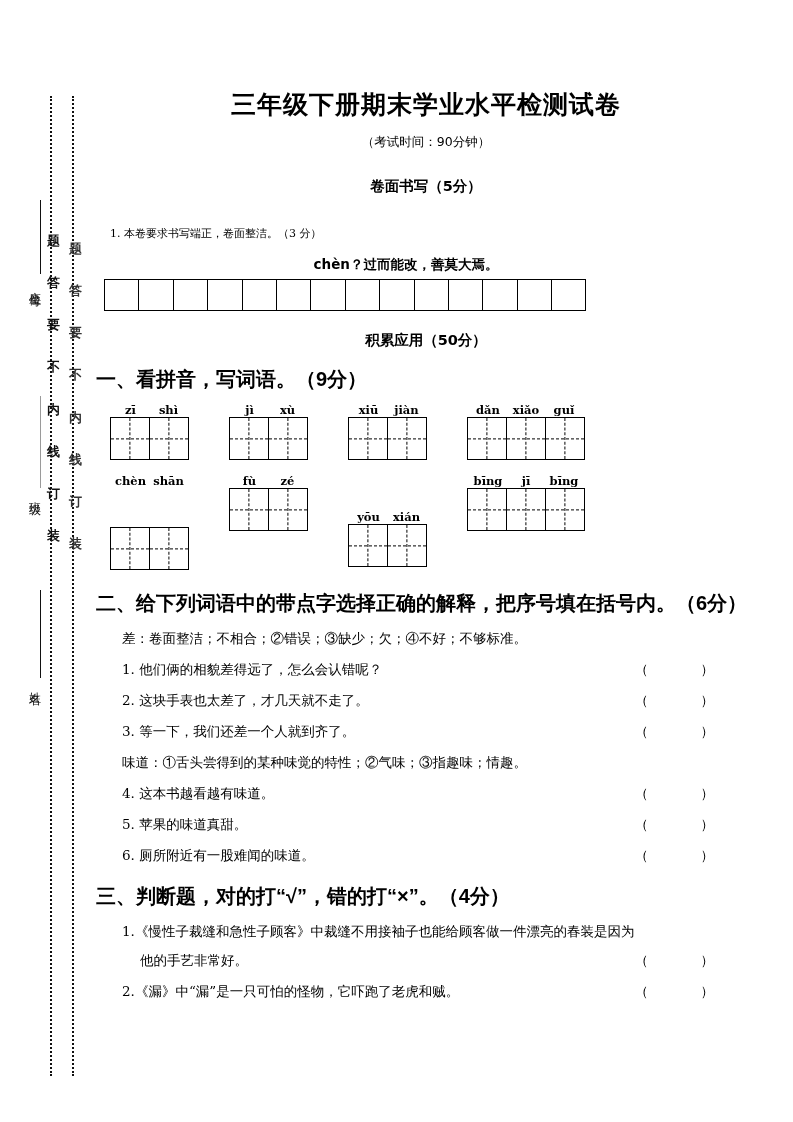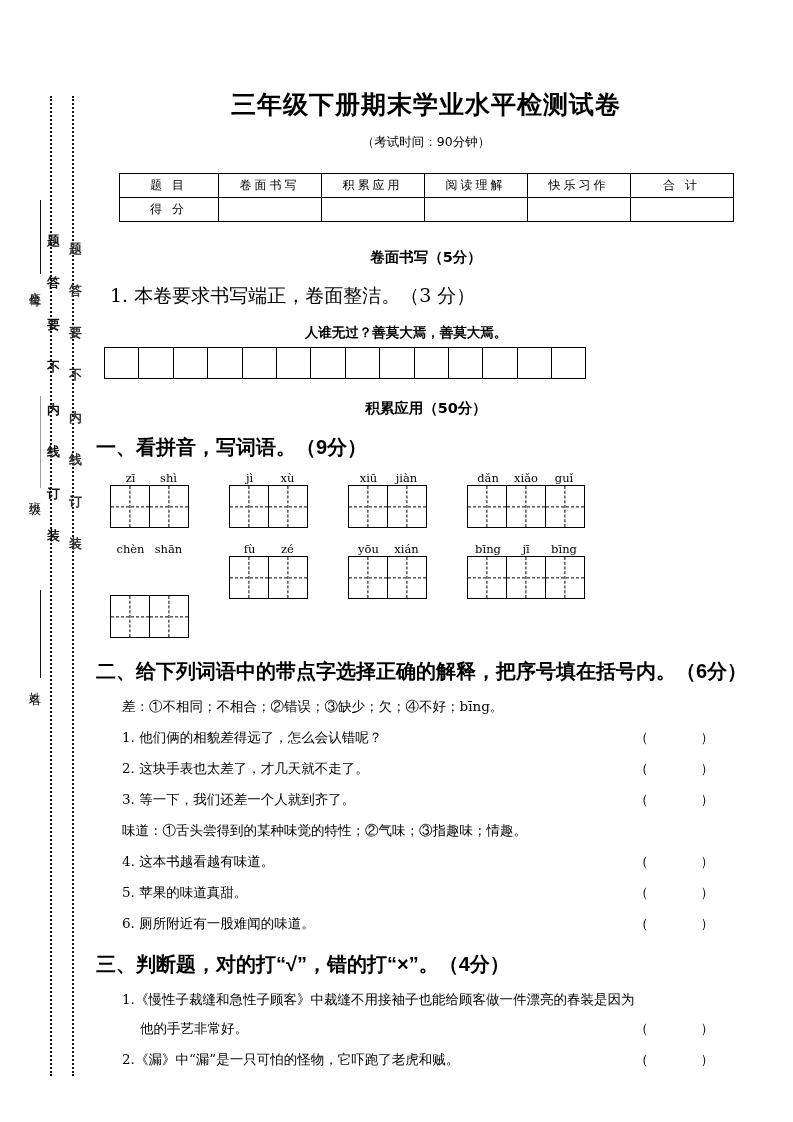--- a/index.html
+++ b/index.html
@@ -55,21 +55,21 @@
     letter-spacing:3px;padding:0 4px;
   }
   td.c-title{width:90px;}
   td.c-col{width:94px;}
   td.c-sum{width:94px;}
 
   .sec-head{
     text-align:center;font-weight:bold;font-size:14.5px;margin-top:26px;
     font-family:"DejaVu Sans","Liberation Sans",sans-serif;
   }
-  .q-line{font-size:19px;margin-top:16px;margin-left:14px;}
+  .q-line{font-size:11px;margin-top:30px;margin-left:14px;}
   .q-line.ind{margin-left:26px;}
 
   .copy-sentence{
     text-align:center;font-weight:bold;font-size:13.5px;margin-top:15px;
     font-family:"DejaVu Sans","Liberation Sans",sans-serif;margin-right:40px;
   }
   .copy-grid{display:flex;margin-top:5px;margin-left:8px;
     border:1.6px solid #000;width:fit-content;}
   .copy-grid .cell{width:33.4px;height:30px;border-right:1.6px solid #000;}
   .copy-grid .cell:last-child{border-right:none;}
@@ -78,21 +78,21 @@
     text-align:center;font-weight:bold;font-size:14.5px;margin-top:20px;
     font-family:"DejaVu Sans","Liberation Sans",sans-serif;
   }
   .ex-head{
     font-weight:bold;font-size:20px;margin-top:16px;
     font-family:Liberation Sans, sans-serif;
   }
 
   
   .py-row{display:flex;margin-top:10px;}
-  .py-group{display:flex;flex-direction:column;}
+  .py-group{display:flex;flex-direction:column;font-weight:bold;}
   .py-labels{display:flex;justify-content:center;}
   .py-labels span{
     display:block;text-align:center;font-size:11.5px;
     font-family:"DejaVu Serif","Liberation Serif",serif;
   }
   .tzg{display:flex;border:1.3px solid #000;position:relative;}
   .tzg .cell{width:38px;height:41px;border-right:1.3px solid #000;position:relative;}
   .tzg .cell:last-child{border-right:none;}
   .tzg .cell::before{
     content:"";position:absolute;left:50%;top:0;bottom:0;width:0;
@@ -134,46 +134,24 @@
   </div>
 
   <div class="content">
 
     <div class="paper-title">三年级下册期末学业水平检测试卷</div>
 
     <div class="exam-time">
       <b>（考试时间：</b><span>90</span><b>分钟）</b>
     </div>
 
-    <div class="score-wrap">
-      <table class="score">
-        <tbody>
-            <tr>
-          <td class="c-title">题  目</td>
-          <td class="c-col">卷面书写</td>
-          <td class="c-col">积累应用</td>
-          <td class="c-col">阅读理解</td>
-          <td class="c-col">快乐习作</td>
-          <td class="c-sum">合  计</td>
-        </tr>
-        <tr>
-          <td class="c-title">得  分</td>
-          <td class="c-col"></td>
-          <td class="c-col"></td>
-          <td class="c-col"></td>
-          <td class="c-col"></td>
-          <td class="c-sum"></td>
-        </tr>
-      </tbody>
-        </table>
-    </div>
 
     <div class="sec-head">卷面书写（5分）</div>
     <div class="q-line">1. 本卷要求书写端正，卷面整洁。（3 分）</div>
-    <div class="copy-sentence">人谁无过？善莫大焉，善莫大焉。</div>
+    <div class="copy-sentence">chèn？过而能改，善莫大焉。</div>
     <div class="copy-grid" id="copy-grid">
         <div class="cell"></div>
         <div class="cell"></div>
         <div class="cell"></div>
         <div class="cell"></div>
         <div class="cell"></div>
         <div class="cell"></div>
         <div class="cell"></div>
         <div class="cell"></div>
         <div class="cell"></div>
@@ -246,21 +224,21 @@
           <div class="py-group" style="margin-left: 40px;">
             <div class="py-labels">
               <span style="width: 38px;">fù</span>
               <span style="width: 38px;">zé</span>
             </div>
             <div class="tzg">
               <div class="cell"></div>
               <div class="cell"></div>
             </div>
           </div>
-          <div class="py-group" style="margin-left: 40px;">
+          <div class="py-group" style="margin-left: 40px; margin-top: 36px;">
             <div class="py-labels">
               <span style="width: 38px;">yōu</span>
               <span style="width: 38px;">xián</span>
             </div>
             <div class="tzg">
               <div class="cell"></div>
               <div class="cell"></div>
             </div>
           </div>
           <div class="py-group" style="margin-left: 40px;">
@@ -272,21 +250,21 @@
             <div class="tzg">
               <div class="cell"></div>
               <div class="cell"></div>
               <div class="cell"></div>
             </div>
           </div>
         </div>
       </div>
 
     <div class="ex-head" style="margin-top:20px;">二、给下列词语中的带点字选择正确的解释，把序号填在括号内。（6分）</div>
-    <div class="gloss">差：①不相同；不相合；②错误；③缺少；欠；④不好；bīng。</div>
+    <div class="gloss">差：卷面整洁；不相合；②错误；③缺少；欠；④不好；不够标准。</div>
     <div id="ex2-items">
         <div class="item">
           <span class="txt">1. 他们俩的相貌差得远了，怎么会认错呢？</span>
           <span class="paren">（      ）</span>
         </div>
         <div class="item">
           <span class="txt">2. 这块手表也太差了，才几天就不走了。</span>
           <span class="paren">（      ）</span>
         </div>
         <div class="item">

